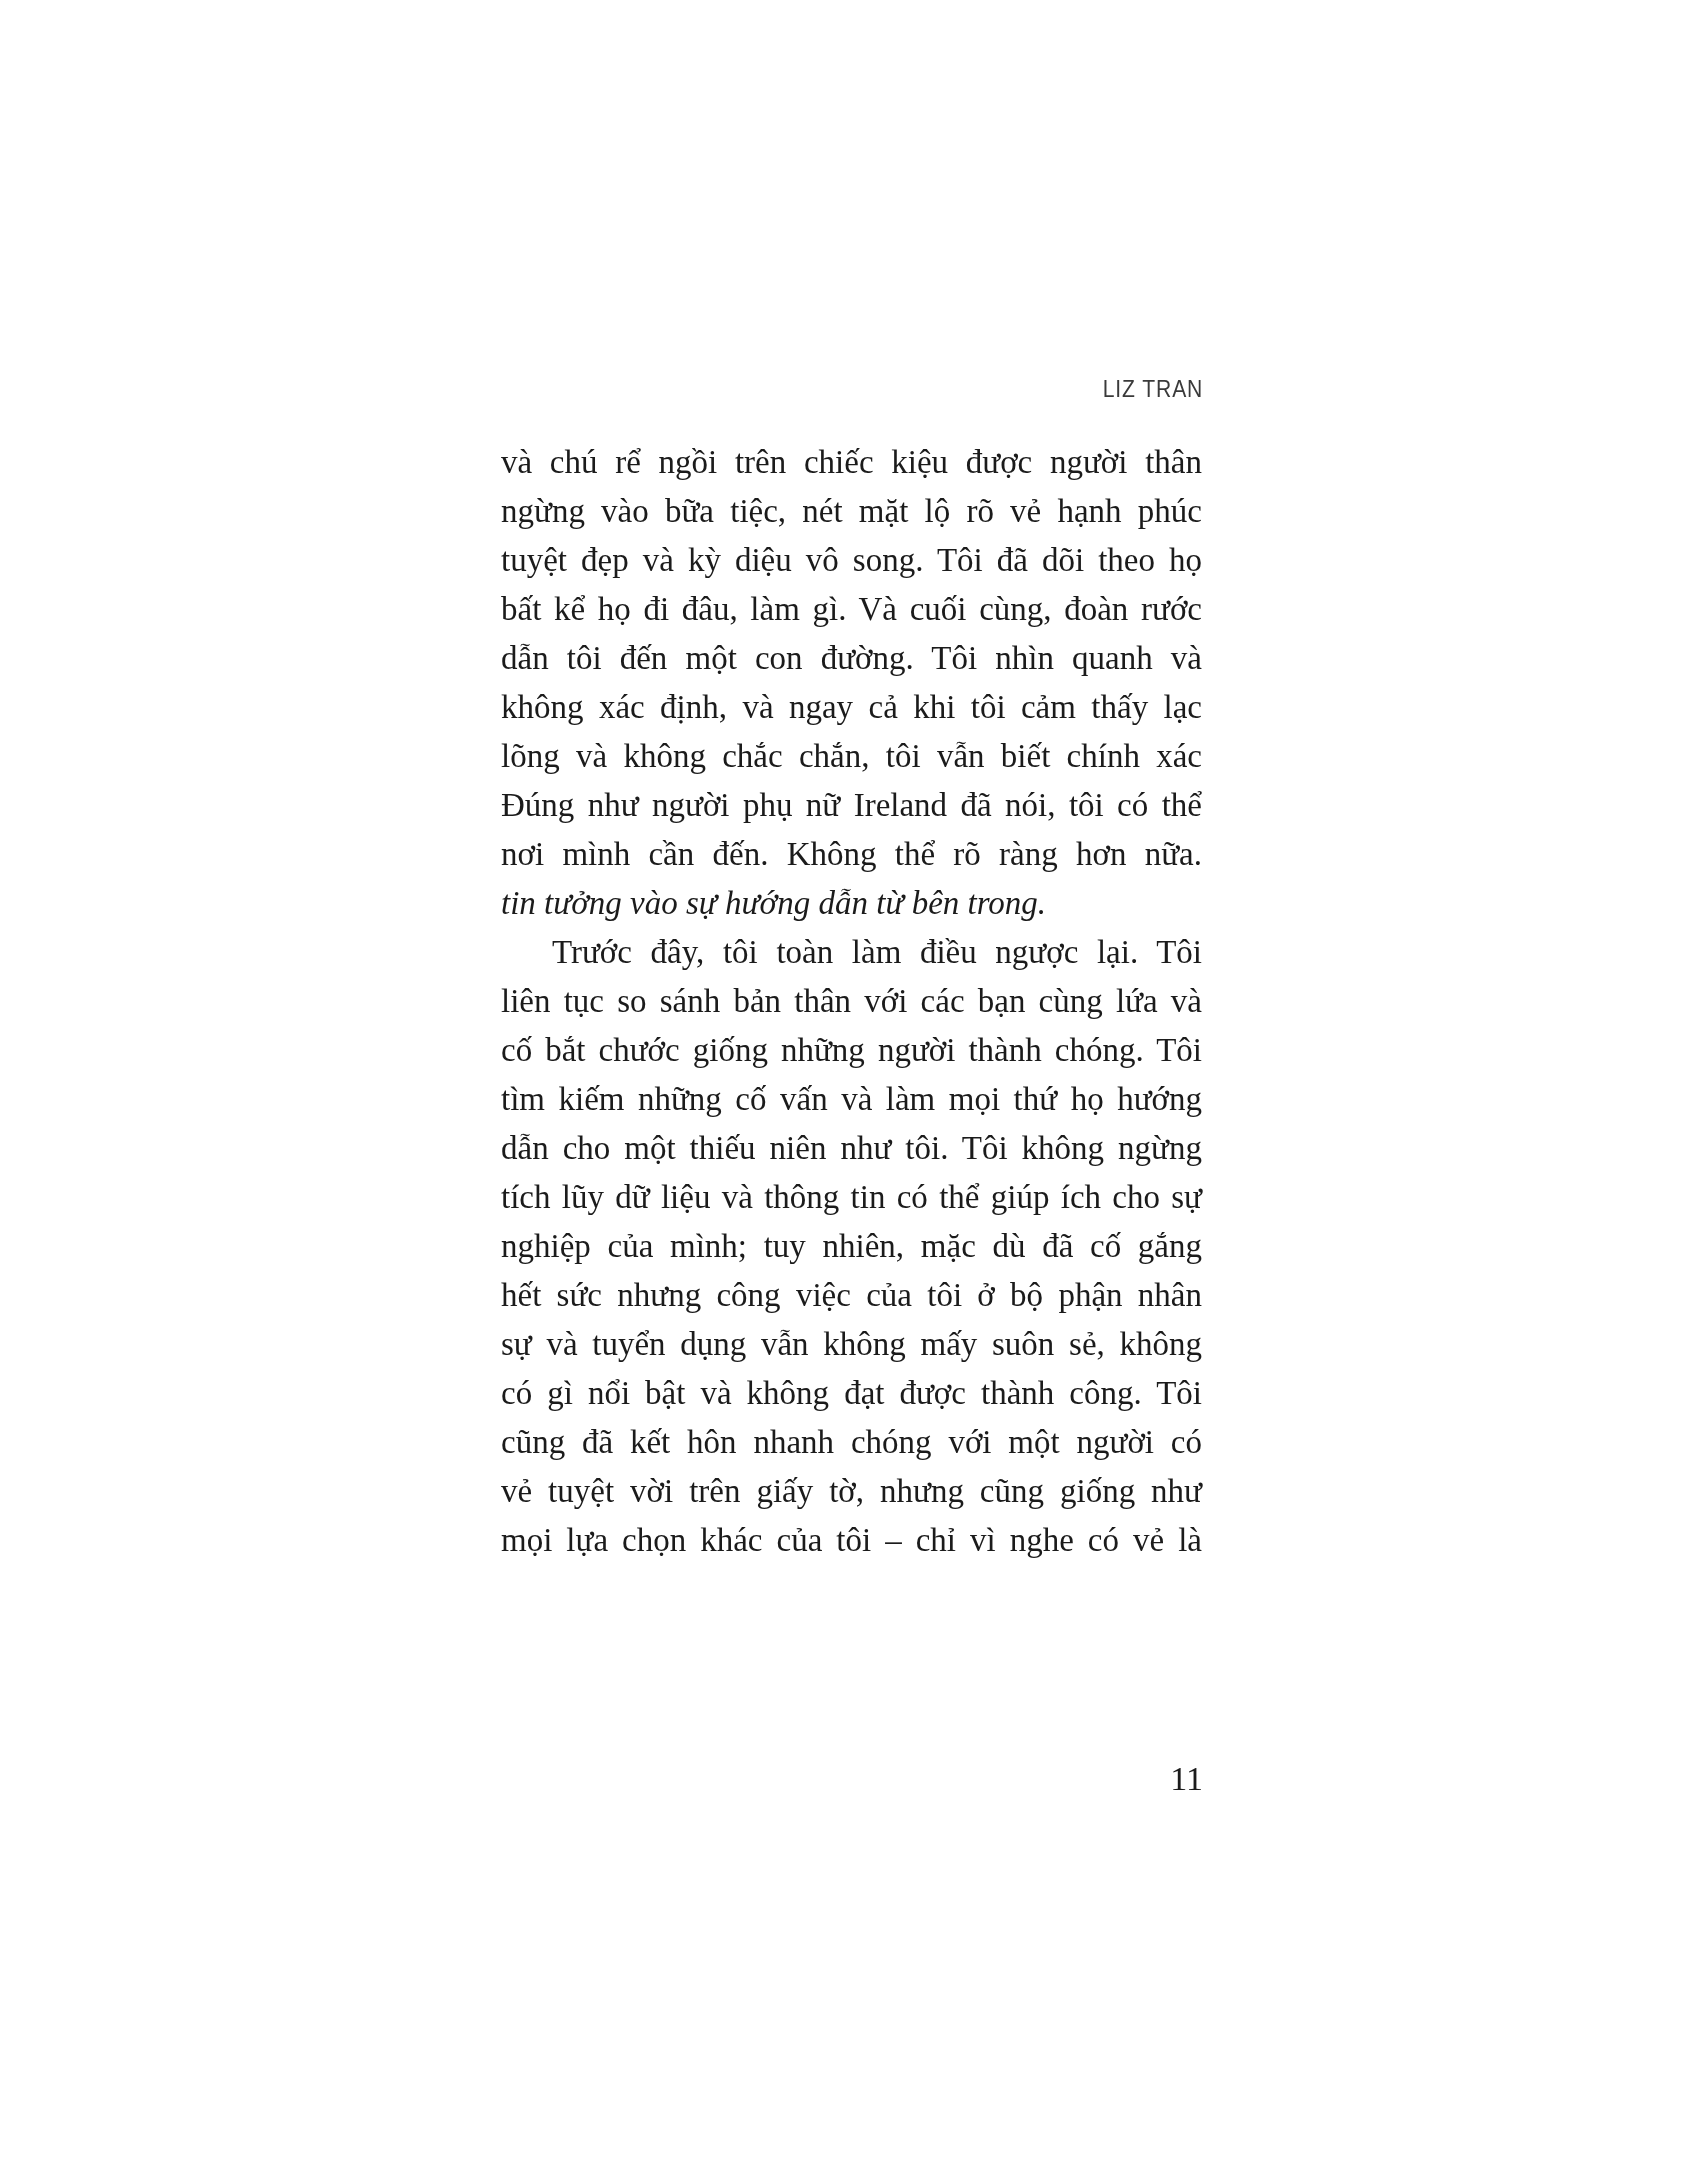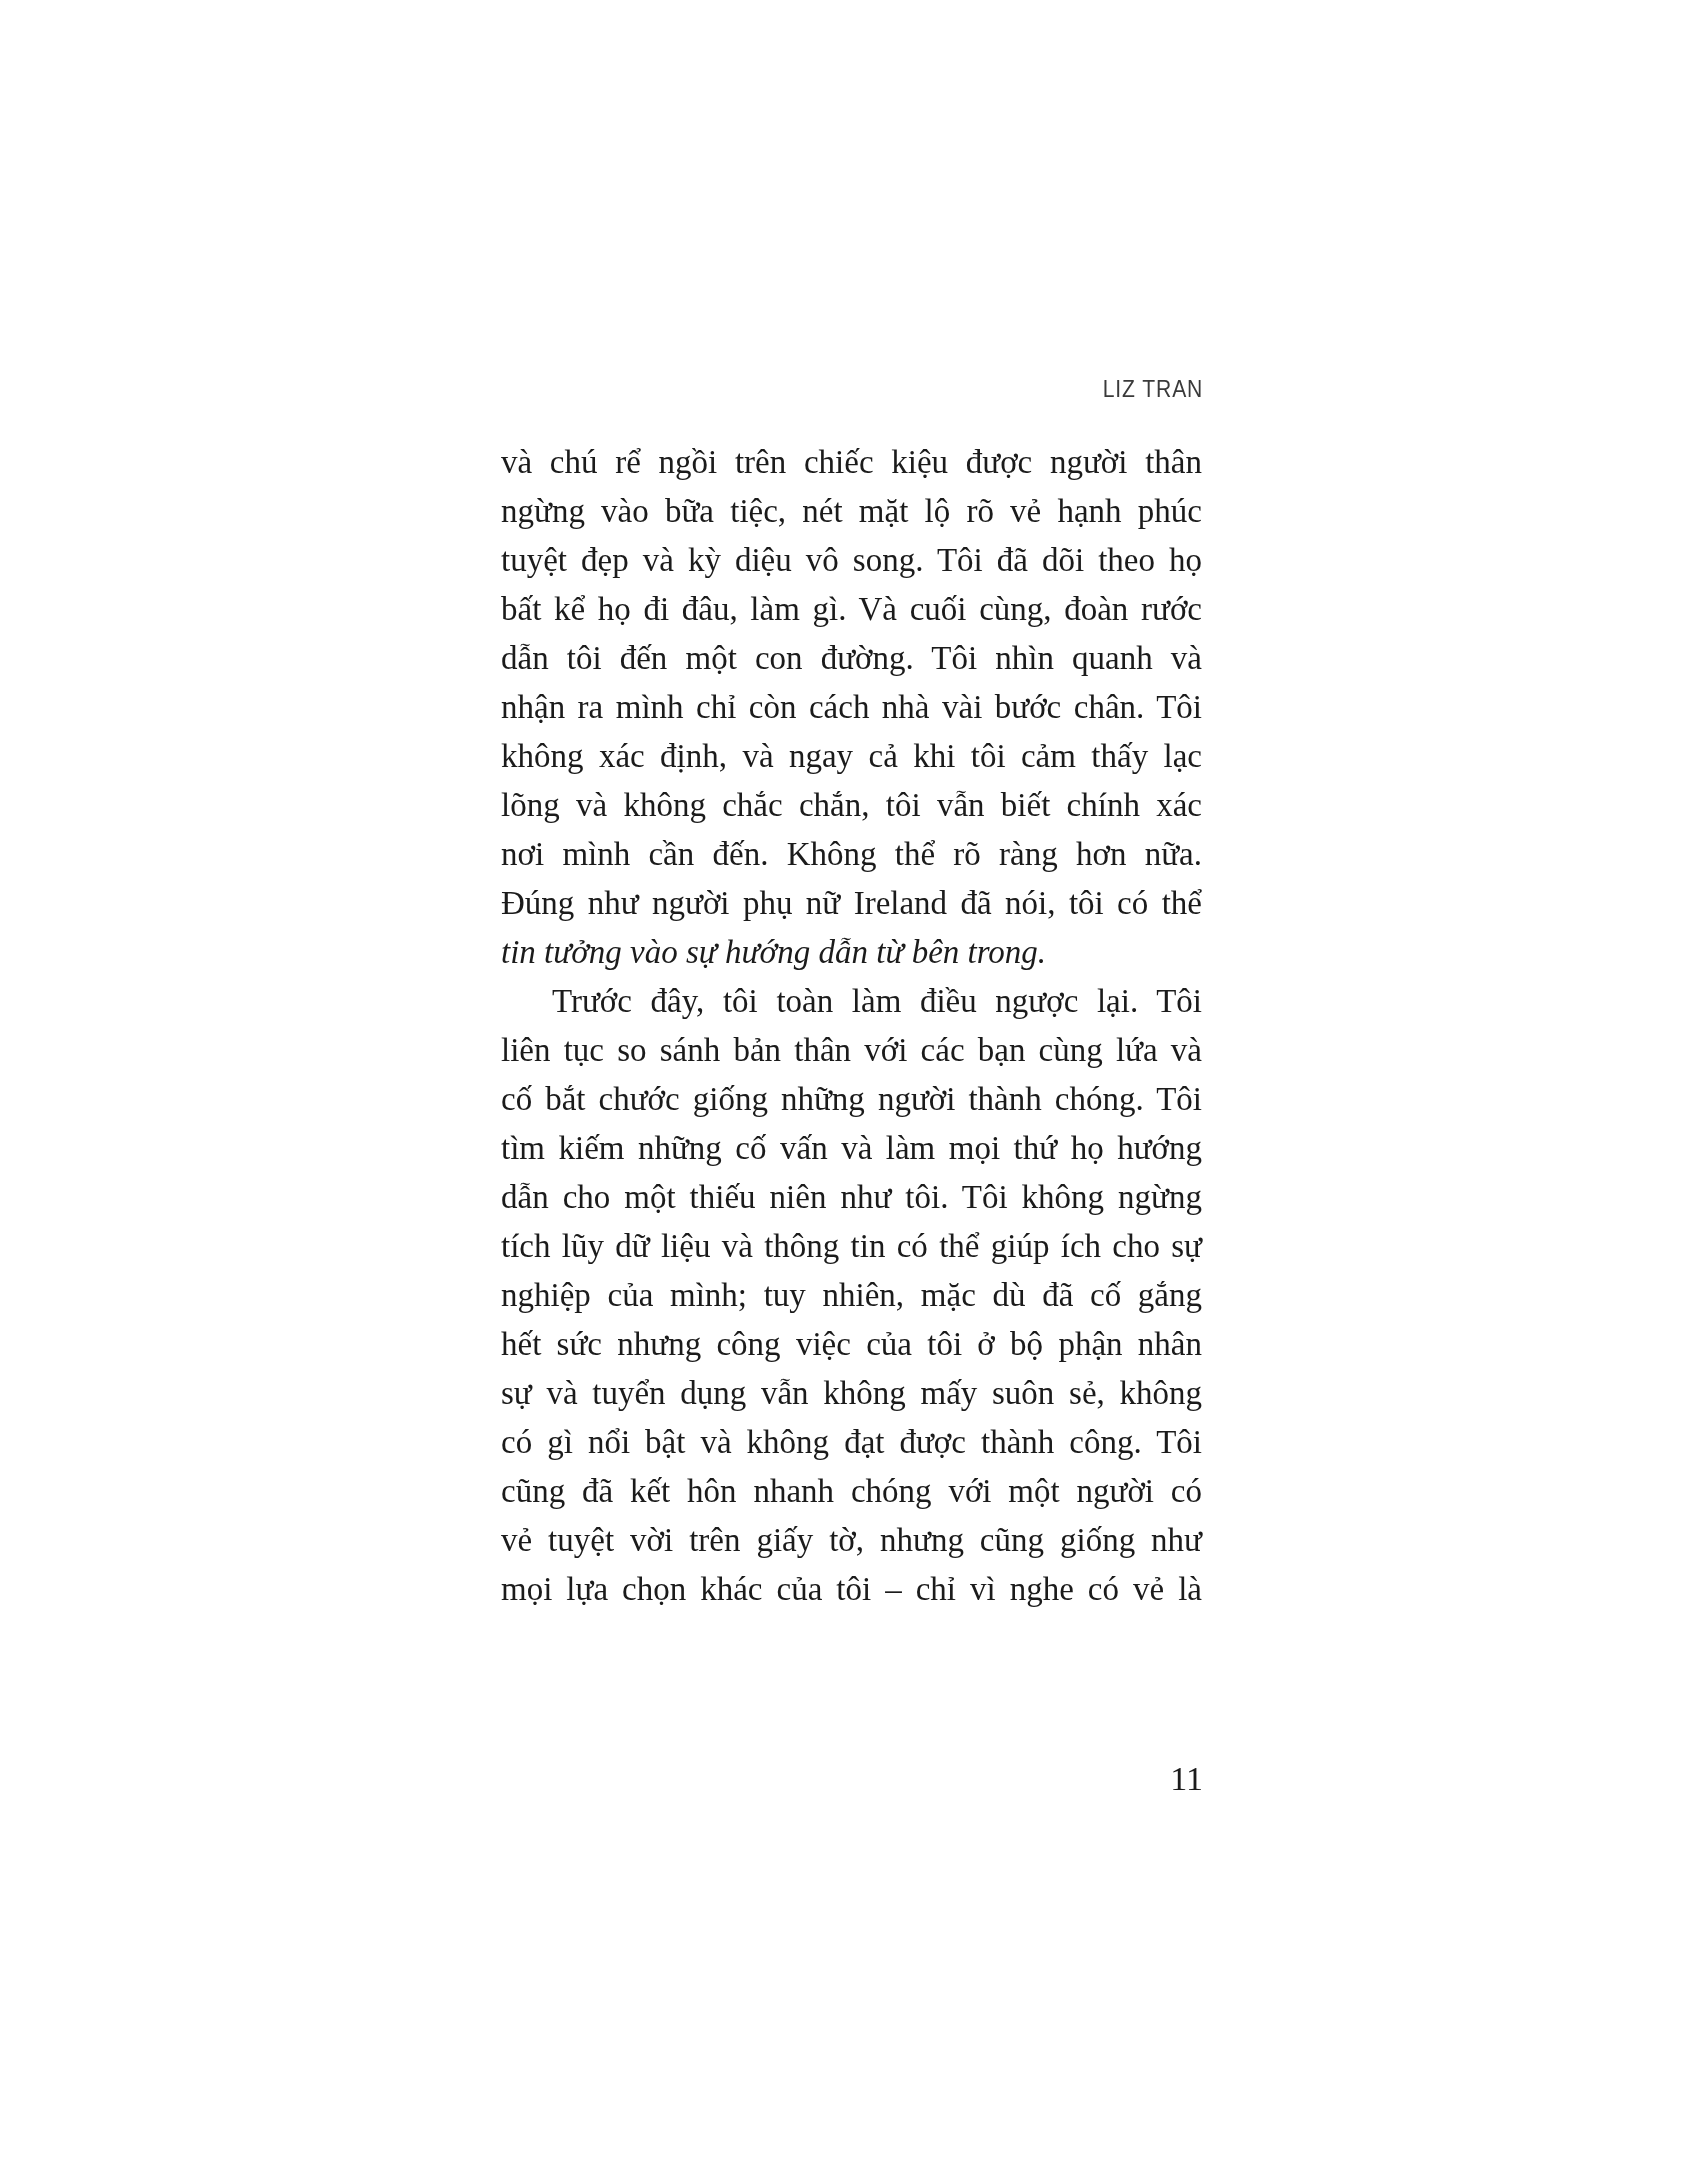--- a/index.html
+++ b/index.html
@@ -70,25 +70,24 @@
     <span>LIZ TRAN</span>
   </div>
 
   <div class="text-block">
       <div class="para ragged">
         <div class="line">và chú rể ngồi trên chiếc kiệu được người thân</div>
         <div class="line">ngừng vào bữa tiệc, nét mặt lộ rõ vẻ hạnh phúc</div>
         <div class="line">tuyệt đẹp và kỳ diệu vô song. Tôi đã dõi theo họ</div>
         <div class="line">bất kể họ đi đâu, làm gì. Và cuối cùng, đoàn rước</div>
         <div class="line">dẫn tôi đến một con đường. Tôi nhìn quanh và</div>
-        <div class="line">nhận ra mình chỉ còn cách nhà vài bước chân. Tôi</div>
         <div class="line">không xác định, và ngay cả khi tôi cảm thấy lạc</div>
         <div class="line">lõng và không chắc chắn, tôi vẫn biết chính xác</div>
+        <div class="line">Đúng như người phụ nữ Ireland đã nói, tôi có thể</div>
         <div class="line">nơi mình cần đến. Không thể rõ ràng hơn nữa.</div>
-        <div class="line">Đúng như người phụ nữ Ireland đã nói, tôi có thể</div>
         <div class="line">tin tưởng vào sự hướng dẫn từ bên trong.</div>
       </div>
       <div class="para indent">
         <div class="line">Trước đây, tôi toàn làm điều ngược lại. Tôi</div>
         <div class="line">liên tục so sánh bản thân với các bạn cùng lứa và</div>
         <div class="line">cố bắt chước giống những người thành chóng. Tôi</div>
         <div class="line">tìm kiếm những cố vấn và làm mọi thứ họ hướng</div>
         <div class="line">dẫn cho một thiếu niên như tôi. Tôi không ngừng</div>
         <div class="line">tích lũy dữ liệu và thông tin có thể giúp ích cho sự</div>
         <div class="line">nghiệp của mình; tuy nhiên, mặc dù đã cố gắng</div>

